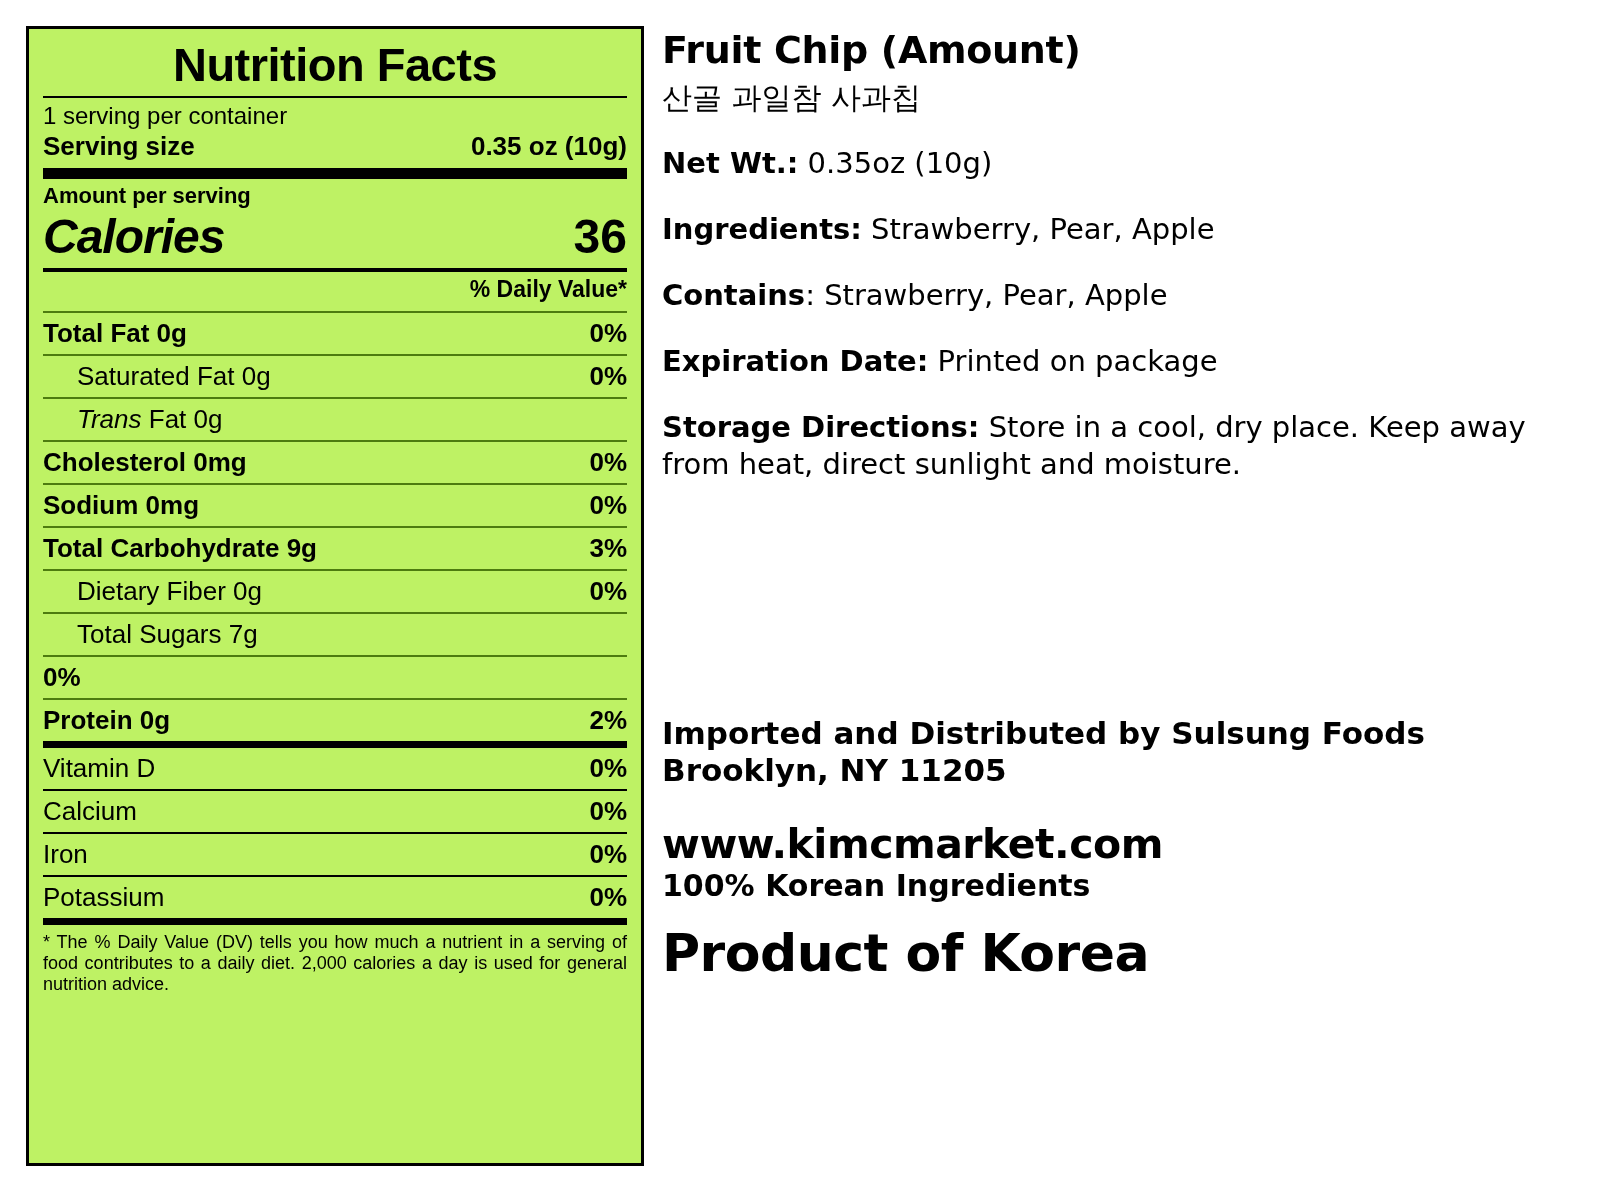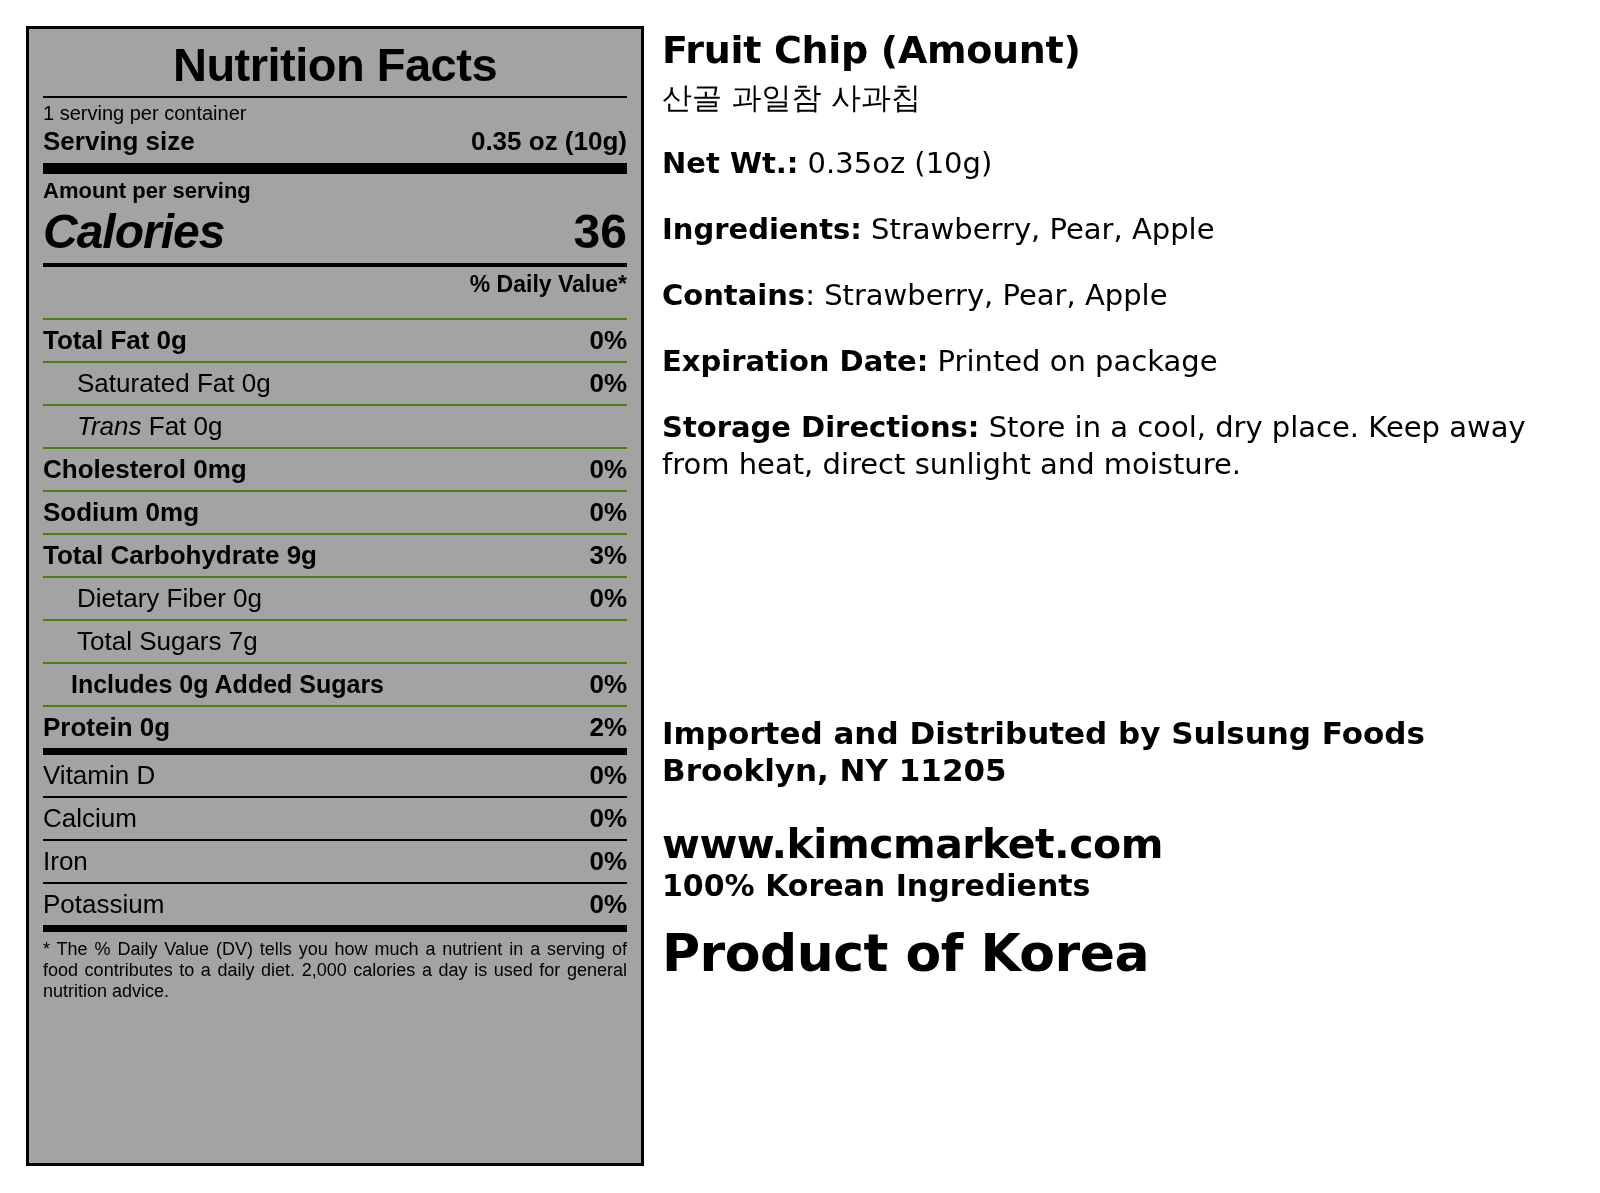--- a/index.html
+++ b/index.html
@@ -24,41 +24,41 @@
 
   
   .nf-panel {
     position: absolute;
     left: 26px;
     top: 26px;
     width: 618px;
     height: 1140px;
     border: 3px solid #000;
     box-sizing: border-box;
-    background: #a3a3a3;
+    background: #bef264;
     padding: 0 14px;
   }
   .nf-title {
     font-family: "Liberation Sans", sans-serif;
     font-weight: bold;
     font-size: 47px;
     text-align: center;
     letter-spacing: -0.5px;
     line-height: 1.0;
     padding-top: 12px;
     padding-bottom: 8px;
   }
   .rule-thin { border-top: 2px solid #000; }
   .rule-med  { border-top: 4px solid #000; }
   .rule-thick{ border-top: 11px solid #000; }
   .rule-mid  { border-top: 7px solid #000; }
 
   .nf-servings {
     font-family: "Liberation Sans", sans-serif;
-    font-size: 20px;
+    font-size: 24px;
     padding: 4px 0 1px 0;
   }
   .nf-serving-size {
     font-family: "Liberation Sans", sans-serif;
     font-weight: bold;
     font-size: 26px;
     display: flex;
     justify-content: space-between;
     padding: 0 0 6px 0;
     gap: 21px;
@@ -78,21 +78,21 @@
     padding-bottom: 4px;
   }
   .nf-cal-label { font-size: 48px; letter-spacing: -1px; font-style: italic; }
   .nf-cal-value { font-size: 48px; }
 
   .nf-dv-head {
     font-family: "Liberation Sans", sans-serif;
     font-weight: bold;
     font-size: 23px;
     text-align: right;
-    padding: 4px 0 20px 0;
+    padding: 4px 0 8px 0;
   }
   .nf-row {
     display: flex;
     justify-content: space-between;
     align-items: baseline;
     font-family: "Liberation Sans", sans-serif;
     font-size: 26px;
     padding: 5px 0 5px 0;
     border-top: 2px solid #4d7c0f;
   }
@@ -233,21 +233,20 @@
       <span class="nm">Dietary Fiber   0g</span>
       <span class="dv">0%</span>
     </div>
 
     <div class="nf-row sub">
       <span class="nm">Total Sugars   7g</span>
       <span class="dv"></span>
     </div>
 
     <div class="nf-row added">
-      <span class="nm">Includes 0g Added Sugars</span>
       <span class="dv">0%</span>
     </div>
 
     <div class="nf-row">
       <span class="nm">Protein   0g</span>
       <span class="dv">2%</span>
     </div>
 
     <div class="nf-row vit nf-row-thick">
       <span class="nm" style="font-weight:normal">Vitamin D</span>

